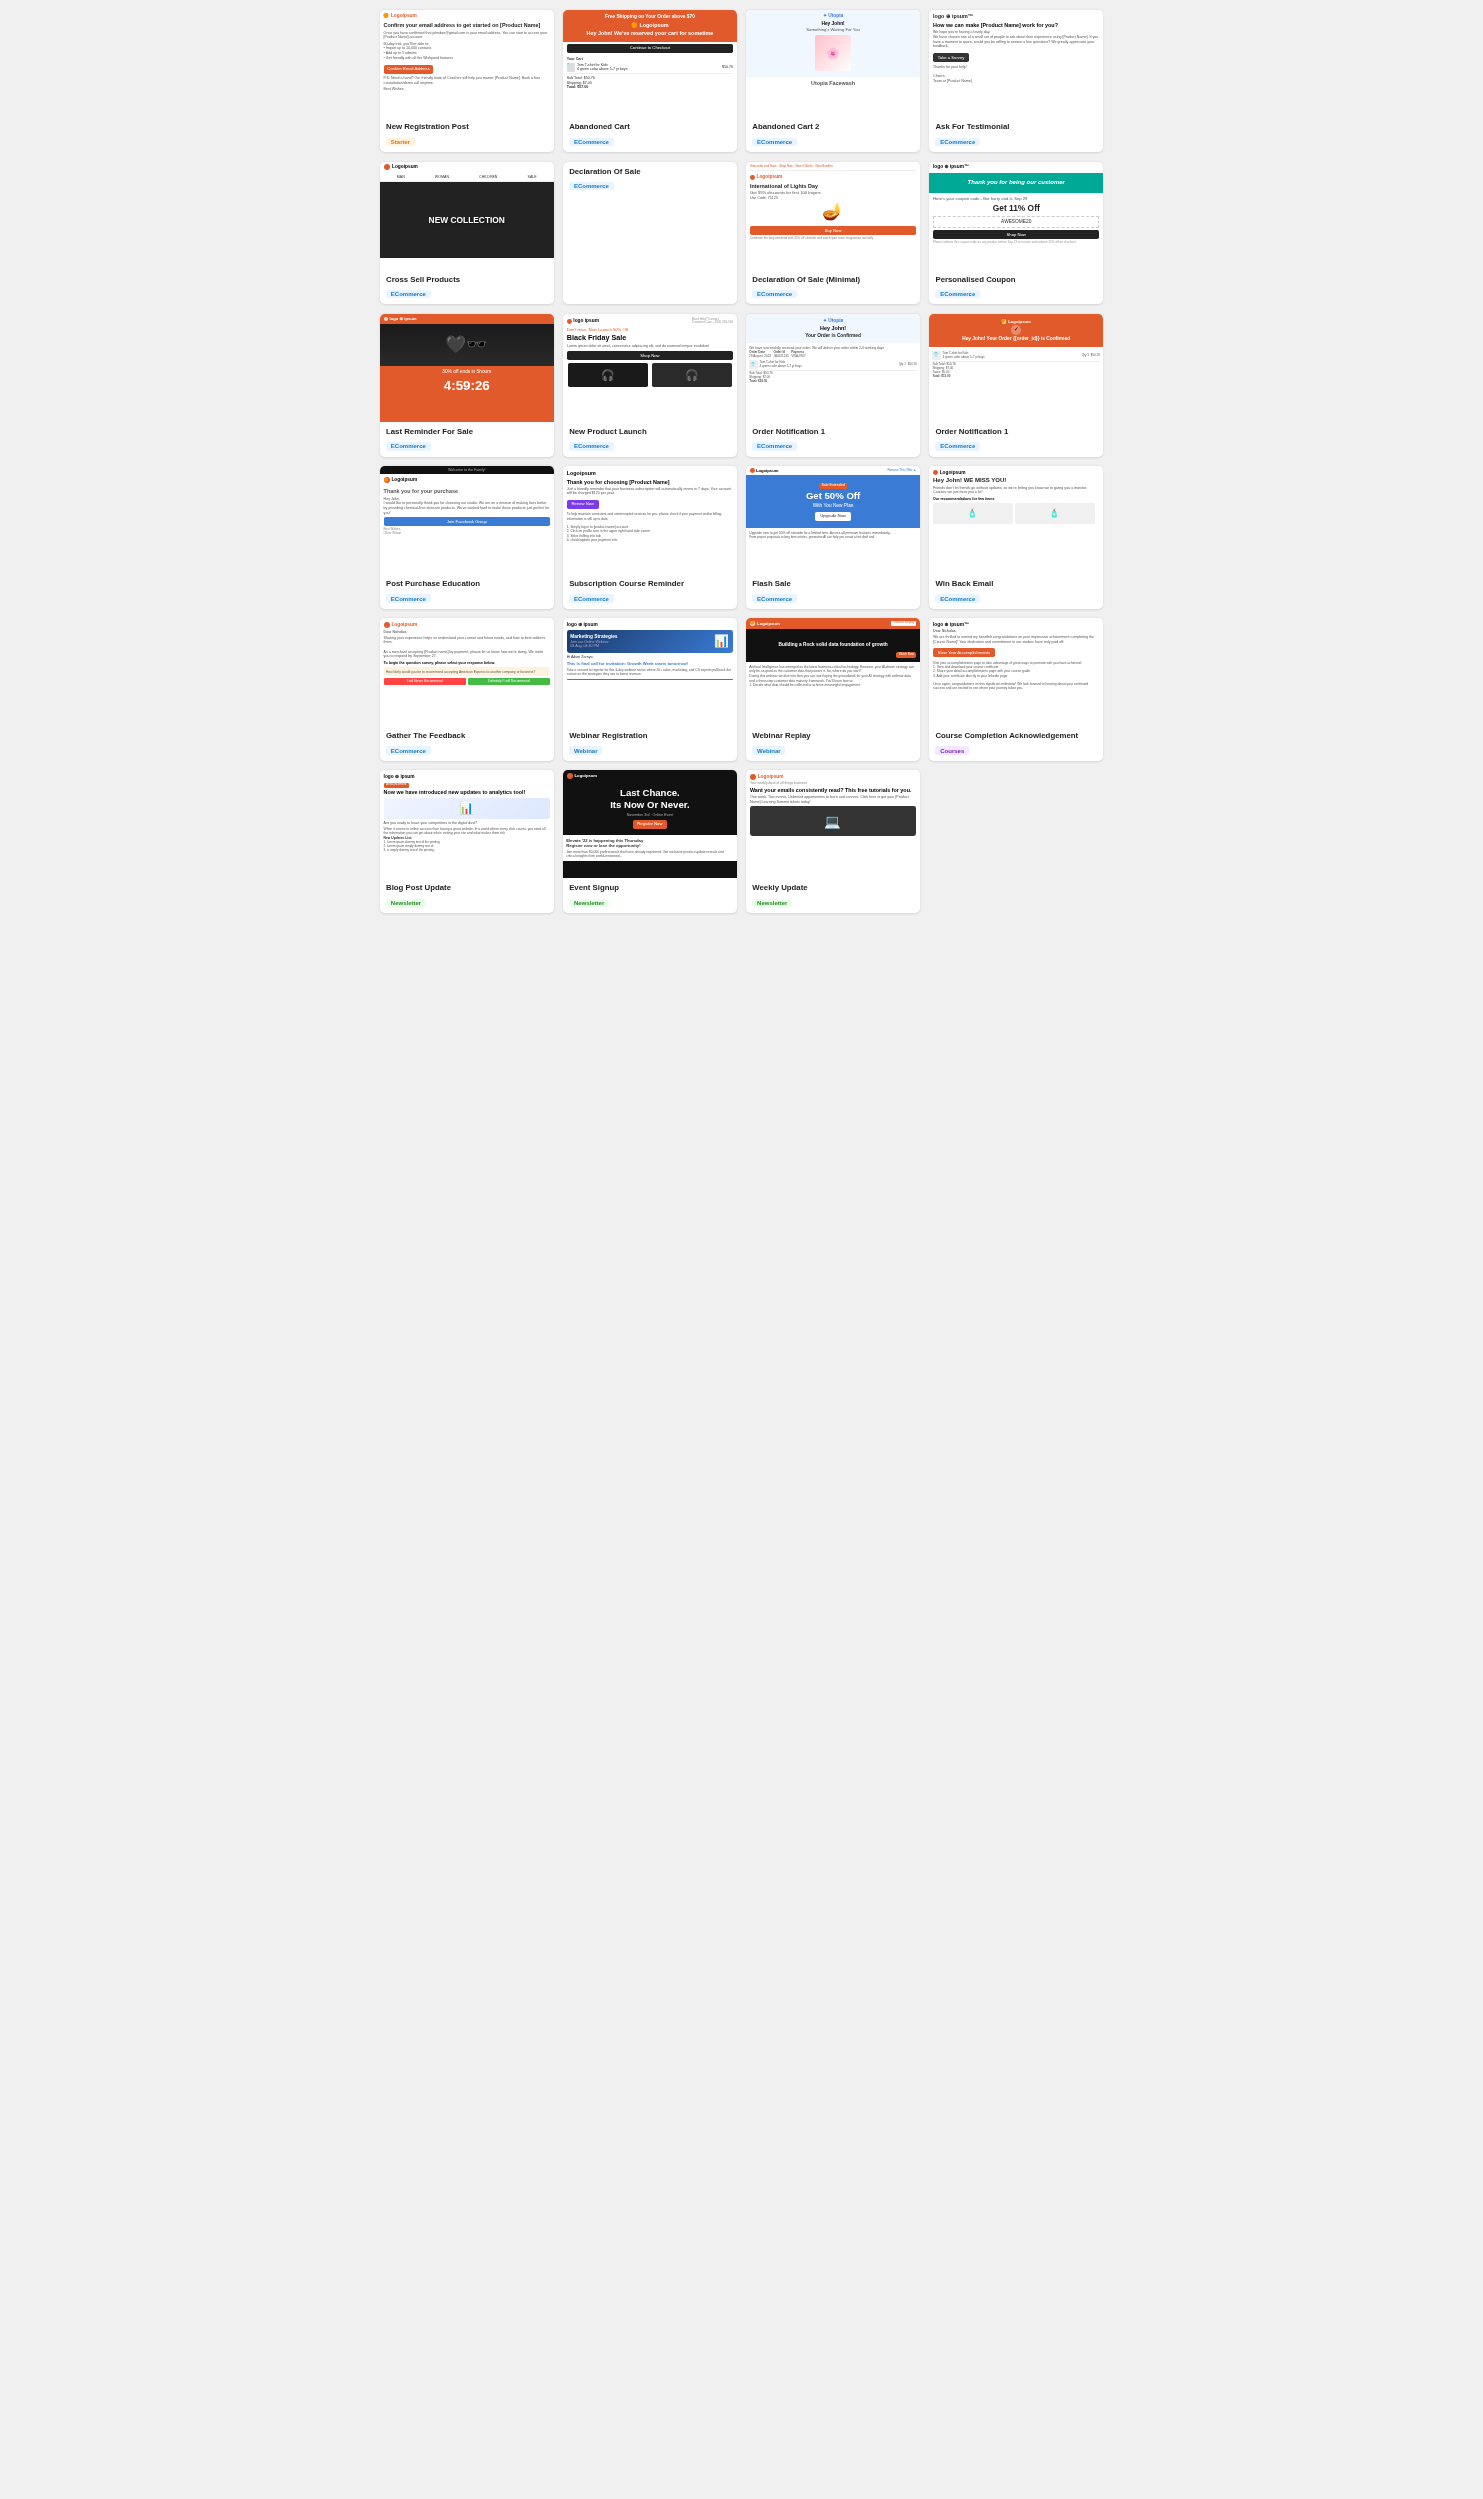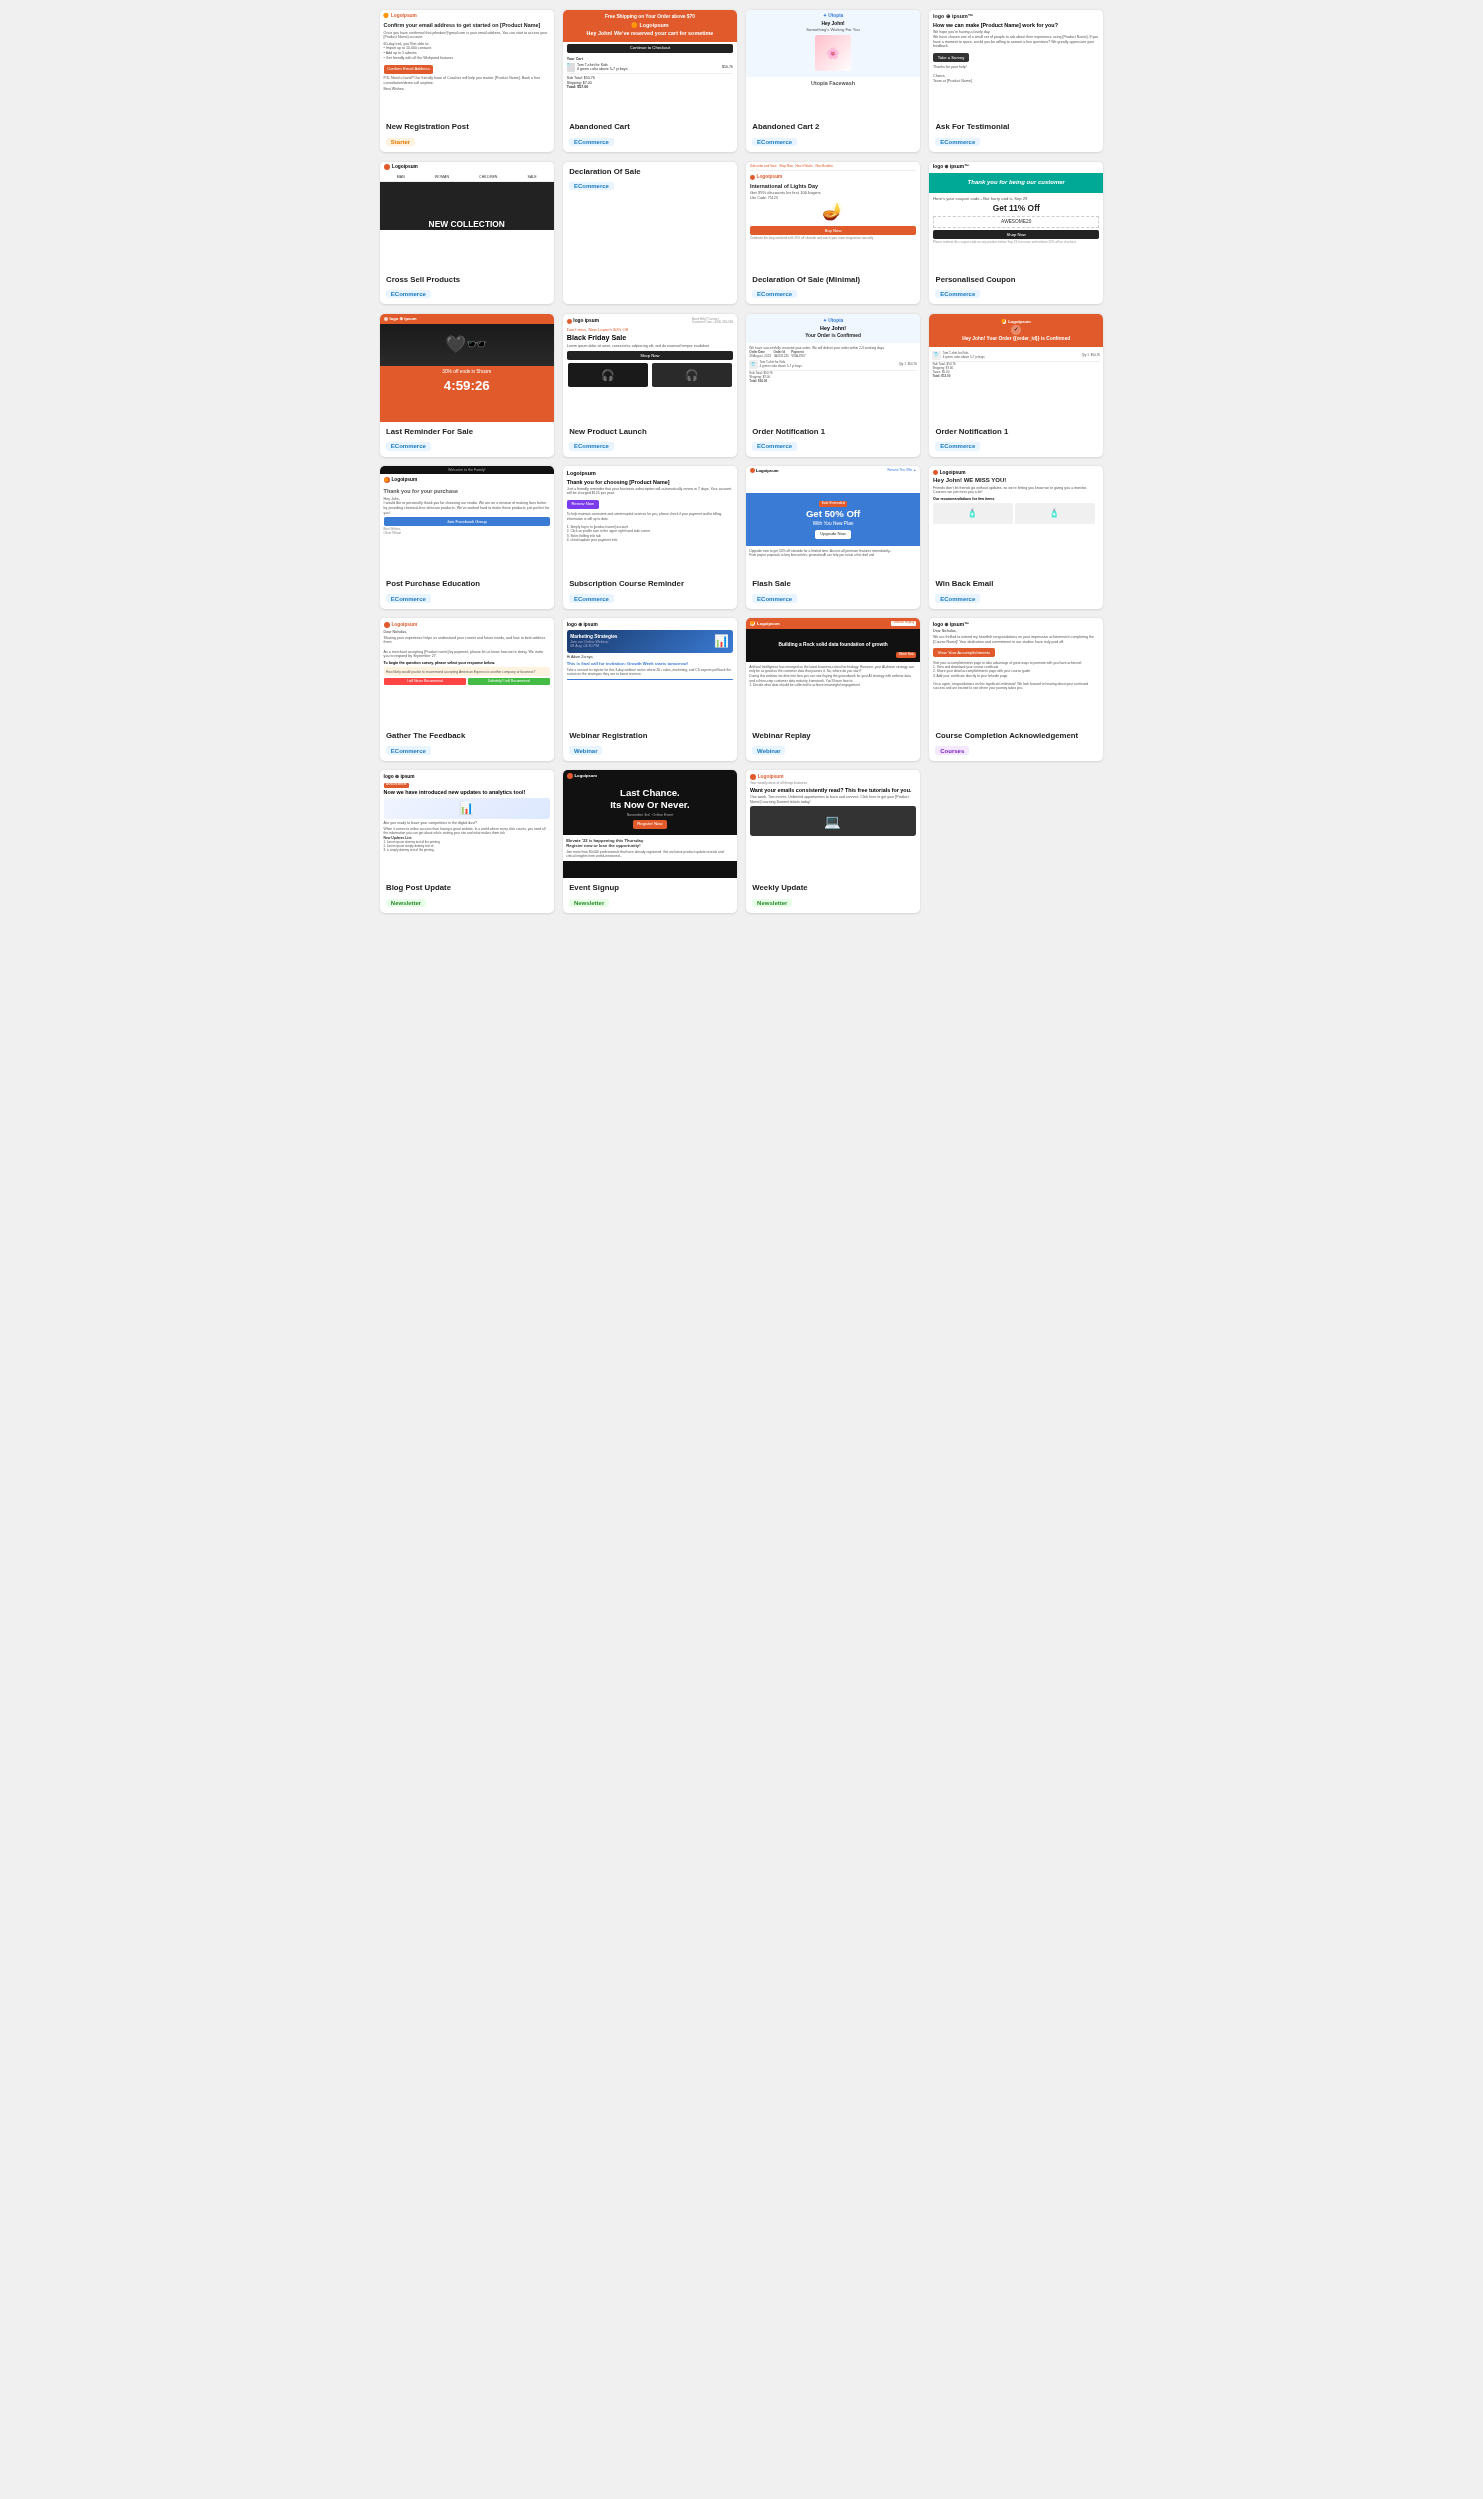--- a/index.html
+++ b/index.html
@@ -236,21 +236,21 @@
         <div style="background:#fff; display:flex; align-items:center; padding:2.4px 3.6px; gap:2.4px;">
           <div style="width:6px;height:6px;background:#e05a2b;border-radius:50%;"></div>
           <div style="font-size:4.8px;font-weight:bold;">Logoipsum</div>
         </div>
         <div style="background:#fff; display:flex; justify-content:space-around; padding:1.8px; font-size:3.6px; color:#333; border-bottom:0.6px solid #eee;">
           <span>MAN</span>
           <span>WOMAN</span>
           <span>CHILDREN</span>
           <span>SALE</span>
         </div>
-        <div class="c5-banner" style="height:48px; background: linear-gradient(rgba(0,0,0,0.5),rgba(0,0,0,0.5)), #444; align-items: flex-end;">
+        <div class="c5-banner" style="height:76px; background: linear-gradient(rgba(0,0,0,0.5),rgba(0,0,0,0.5)), #444;">
           <span class="c5-banner-text">NEW COLLECTION</span>
         </div>
       </div>
     </div>
     <div class="card-footer">
       <div class="card-title">Cross Sell Products</div>
       <div><span class="tag tag-ecommerce">ECommerce</span></div>
     </div>
   </div>
 
@@ -477,21 +477,21 @@
 
   <div class="card">
     <div class="card-preview">
       <div class="ep" style="width:100%;">
         <div style="padding:1.8px 3.6px; display:flex;align-items:center;justify-content:space-between; background:#fff;">
           <div style="display:flex;align-items:center;gap:1.2px;font-size:4.2px;font-weight:bold;">
             <div style="width:4.8px;height:4.8px;background:#e05a2b;border-radius:50%;"></div>Logoipsum
           </div>
           <div style="font-size:3px;color:#3a7bd5;">Remove This Offer ▲</div>
         </div>
-        <div style="background:#3a7bd5; padding:7.2px 4.8px; text-align:center;margin-top:18px;">
+        <div style="background:#3a7bd5; padding:7.2px 4.8px; text-align:center;">
           <div style="background:#e05a2b; color:#fff; font-size:3.6px; padding:0.6px 2.4px; border-radius:1.2px; display:inline-block; margin-bottom:1.8px;">Sale Extended</div>
           <div style="font-size:9.6px; font-weight:bold; color:#fff;">Get 50% Off</div>
           <div style="font-size:4.8px; color:#fff; margin-bottom:2.4px;">With You New Plan</div>
           <div style="background:#fff; color:#333; text-align:center; padding:1.8px 4.8px; border-radius:1.8px; font-size:4.2px; display:inline-block;">Upgrade Now</div>
         </div>
         <div style="padding:3px; font-size:3.3px; color:#555;">
           <div>Upgrade now to get 50% off sitewide for a limited time. Access all premium features immediately...</div>
           <div style="font-size:3px; margin-top:1.2px;">From project proposals to long form articles, generative AI can help you create a first draft and</div>
         </div>
       </div>

